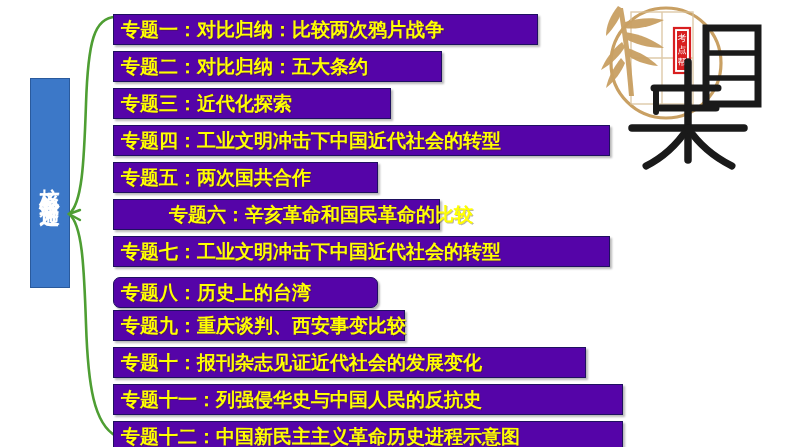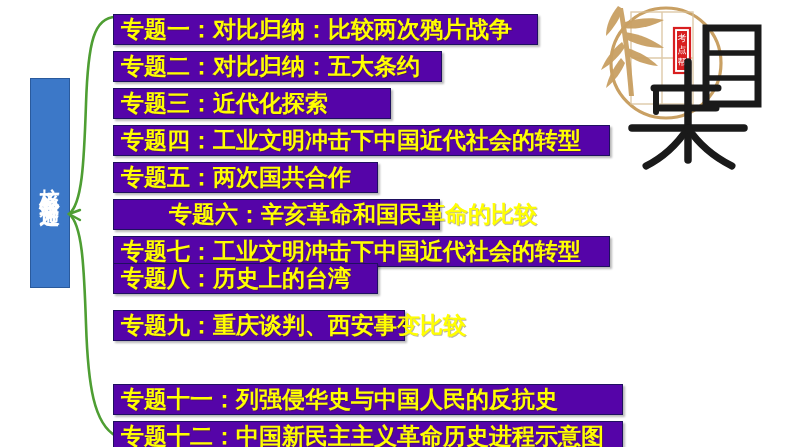--- a/index.html
+++ b/index.html
@@ -63,21 +63,21 @@
     height: 31px;
     background: #5504a8;
     border: 1px solid #1f1060;
     box-sizing: border-box;
     display: flex;
     align-items: center;
     box-shadow: 2px 2px 2px rgba(0,0,0,0.28);
   }
   .bar-text {
     color: #ffff00;
-    font-size: 23px;
+    font-size: 19px;
     font-weight: bold;
     white-space: nowrap;
     padding-left: 7px;
     line-height: 1;
     letter-spacing: 0px;
     font-family: "DejaVu Sans", "Liberation Sans", sans-serif;
     text-shadow: 1px 1px 0 rgba(60,40,0,0.35);
   }
 
   
@@ -119,25 +119,28 @@
   </div>
   <div class="bar" style="top:162px;width:265px;">
     <span class="bar-text">专题五：两次国共合作</span>
   </div>
   <div class="bar" style="top:199px;width:327px;padding-left:48px;">
     <span class="bar-text">专题六：辛亥革命和国民革命的比较</span>
   </div>
   <div class="bar" style="top:236px;width:497px;">
     <span class="bar-text">专题七：工业文明冲击下中国近代社会的转型</span>
   </div>
-  <div class="bar" style="top:263px;width:265px;">
+  <div class="bar" style="top:277px;width:265px;border-radius:7px;">
     <span class="bar-text">专题八：历史上的台湾</span>
   </div>
   <div class="bar" style="top:310px;width:292px;">
     <span class="bar-text">专题九：重庆谈判、西安事变比较</span>
+  </div>
+  <div class="bar" style="top:347px;width:473px;">
+    <span class="bar-text">专题十：报刊杂志见证近代社会的发展变化</span>
   </div>
   <div class="bar" style="top:384px;width:510px;">
     <span class="bar-text">专题十一：列强侵华史与中国人民的反抗史</span>
   </div>
   <div class="bar" style="top:421px;width:510px;">
     <span class="bar-text">专题十二：中国新民主主义革命历史进程示意图</span>
   </div>
 
   <div class="logo">
     <svg width="198" height="190" viewBox="0 0 198 190">

